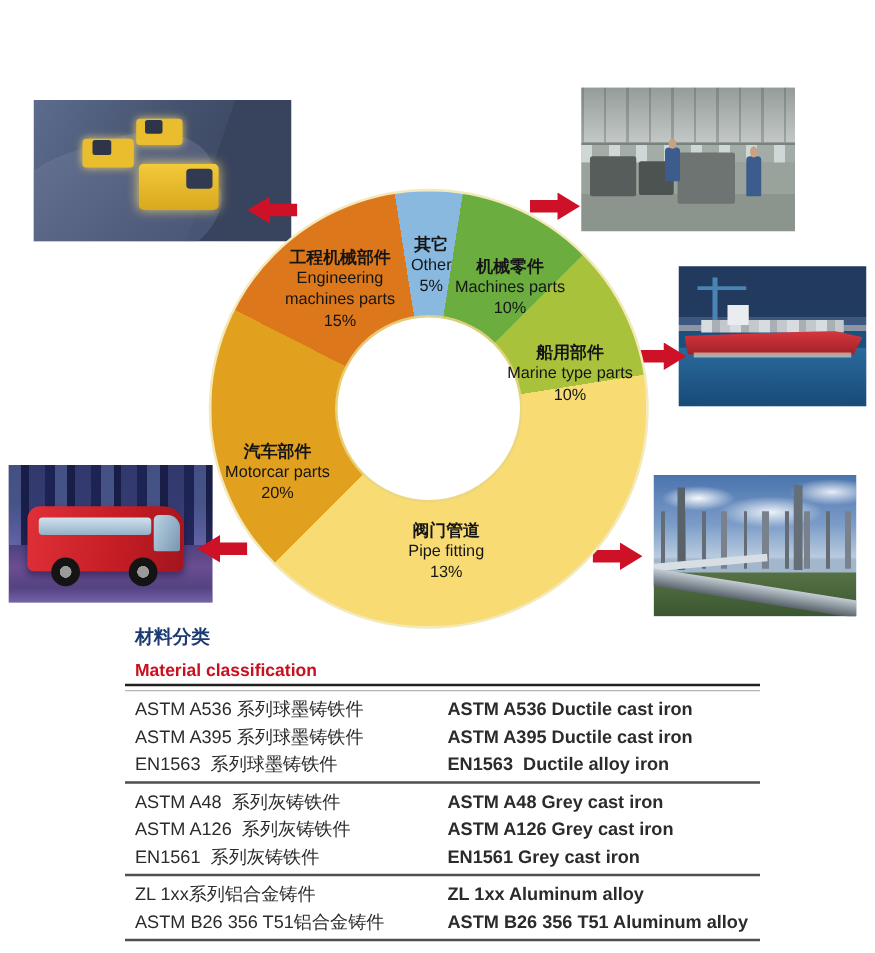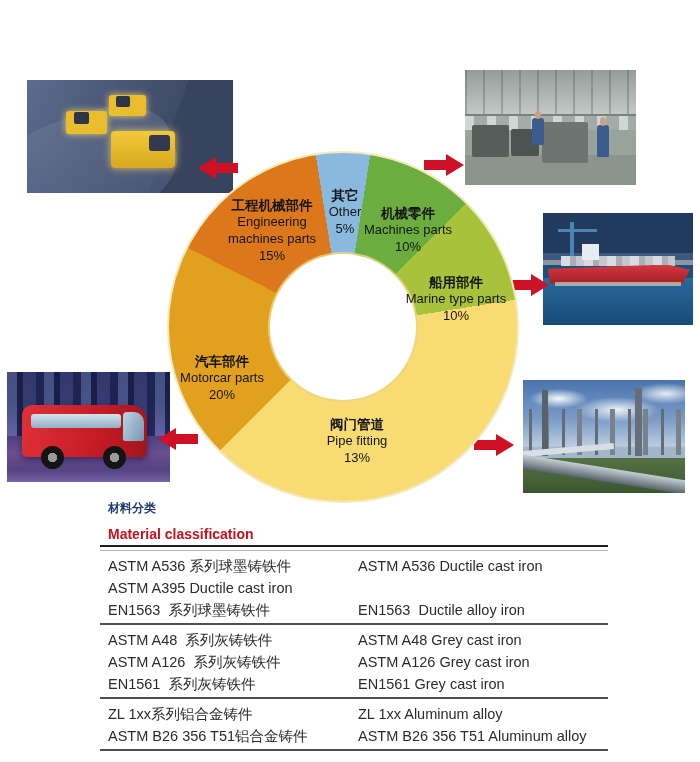--- a/index.html
+++ b/index.html
@@ -114,28 +114,28 @@
     background:linear-gradient(#d2e2ee,#93b0c6);}
   .b-shield{left:71%;top:36%;width:13%;height:27%;border-radius:4px 10px 2px 2px;
     background:linear-gradient(115deg,#bcd4e4,#7696b2);}
   .b-wheel{bottom:12%;width:23px;height:23px;border-radius:50%;
     background:radial-gradient(#9a9a9a 0 28%,#141414 30% 100%);}
   .b-wh1{left:21%;} .b-wh2{left:59%;}
   .b-floor{left:0;bottom:0;right:0;height:11%;background:linear-gradient(rgba(170,140,220,0),rgba(180,150,230,.45));}
 
   
   .materials{position:absolute;left:100px;top:500px;width:508px;}
-  .materials .h-zh{font-size:12px;font-weight:bold;color:var(--navy,#1e3a72);padding-left:8px;}
+  .materials .h-zh{font-size:15px;font-weight:bold;color:var(--navy,#1e3a72);padding-left:8px;}
   .materials .h-en{font-size:14px;font-weight:bold;color:var(--title-red,#c8101e);padding-left:8px;margin-top:9px;}
   .materials .h-rule{height:2px;background:#1f1f1f;margin-top:3px;}
   .mtable{margin-top:3px;border-top:1px solid #b5b5b5;}
   .mgroup{padding:4px 8px 2px;border-bottom:2px solid #4f4f4f;}
   .mrow{display:flex;line-height:22px;font-size:14.5px;color:#2b2b2b;}
   .mrow .c-zh{width:250px;white-space:pre-wrap;}
-  .mrow .c-en{flex:1;white-space:pre-wrap;}
+  .mrow .c-en{flex:1;white-space:pre-wrap;font-weight:bold;}
 </style>
 </head>
 <body>
 
 <div class="page">
 
 
   <div class="photo p-machinery">
     <div class="m-mound"></div>
     <div class="m-path"></div>
@@ -234,20 +234,21 @@
     <div class="h-en">Material classification</div>
     <div class="h-rule"></div>
 
     <div class="mtable">
       <div class="mgroup">
         <div class="mrow">
           <span class="c-zh">ASTM A536 系列球墨铸铁件</span>
           <span class="c-en">ASTM A536 Ductile cast iron</span>
         </div>
         <div class="mrow">
+          <span class="c-zh">ASTM A395 系列球墨铸铁件</span>
           <span class="c-en">ASTM A395 Ductile cast iron</span>
         </div>
         <div class="mrow">
           <span class="c-zh">EN1563  系列球墨铸铁件</span>
           <span class="c-en">EN1563  Ductile alloy iron</span>
         </div>
       </div>
 
       <div class="mgroup">
         <div class="mrow">

